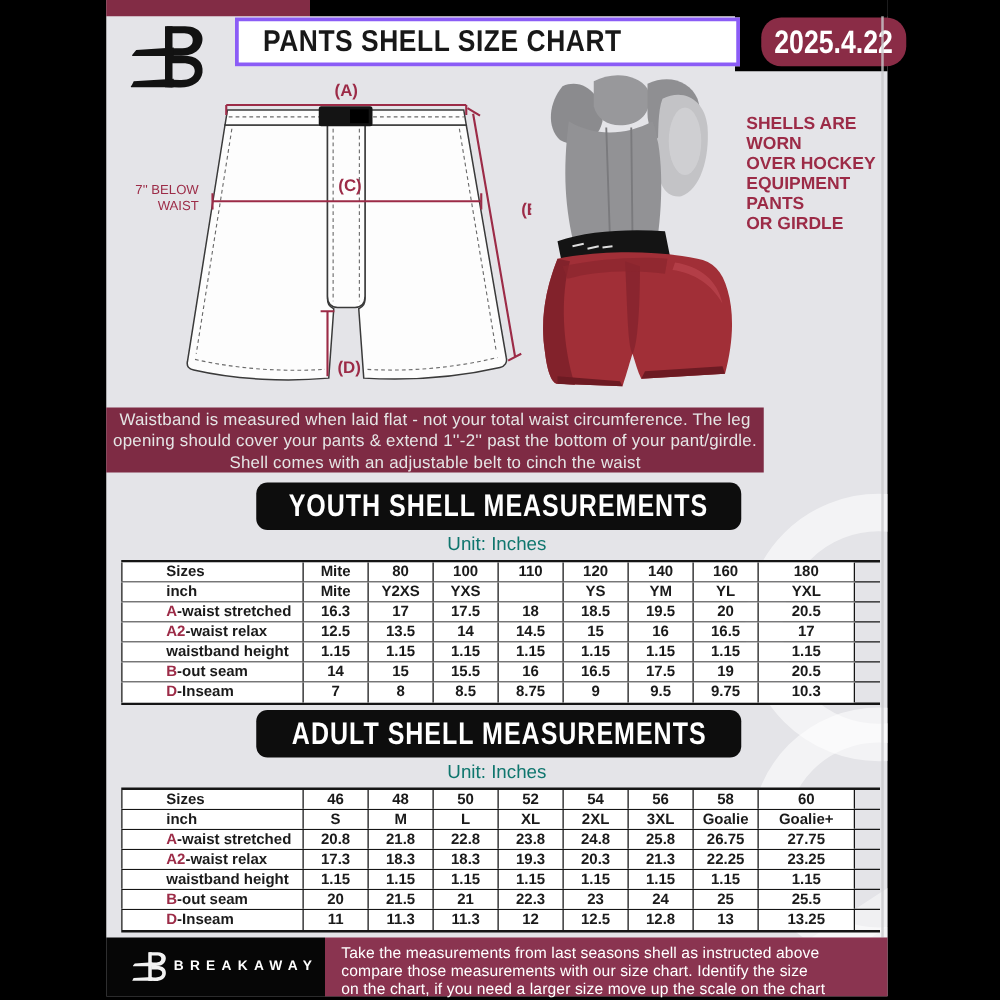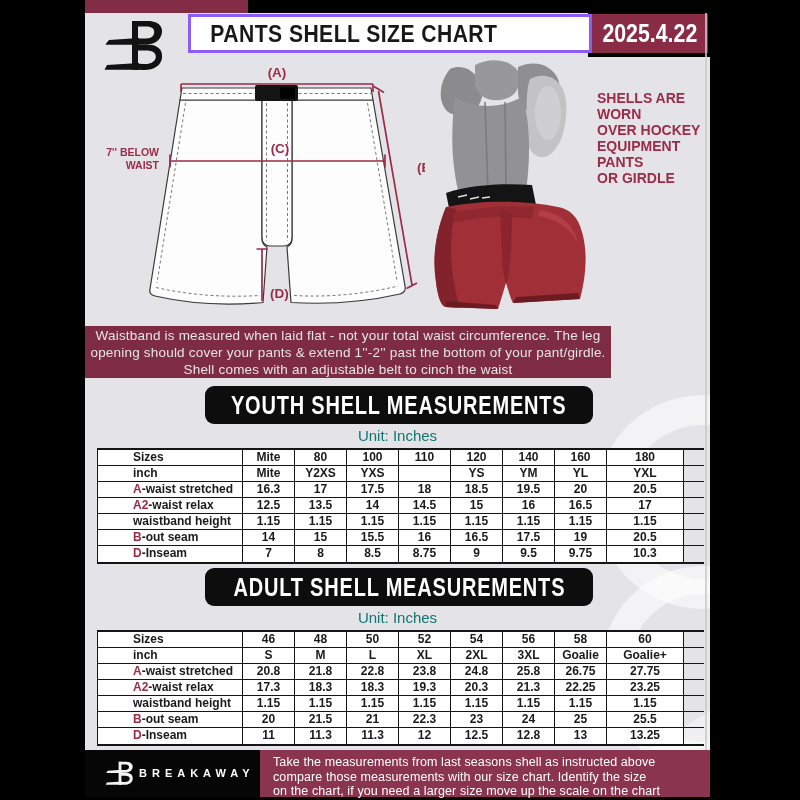--- a/index.html
+++ b/index.html
@@ -8,25 +8,25 @@
   .col{position:absolute;left:85px;top:0;width:625px;height:797px;background:#e4e4e8;}
   .abs{position:absolute;}
   
   .strip-maroon{left:0;top:0;width:163px;height:13px;background:#822c45;}
   .strip-black{left:163px;top:0;width:462px;height:13px;background:#000;}
   .black-box-right{left:503px;top:0;width:122px;height:57px;background:#000;}
   .title-bar{left:103px;top:14px;width:404px;height:39px;background:#fff;border:3px solid #8b5cf6;
              box-sizing:border-box;display:flex;align-items:center;}
   .title-text{display:inline-block;transform:scaleX(.88);transform-origin:left center;
               font-size:24px;font-weight:bold;color:#181818;letter-spacing:.5px;padding-left:22px;white-space:nowrap;}
-  .date-box{left:507px;top:14px;width:116px;height:39px;background:#8a2c46;display:flex;
-            align-items:center;justify-content:center;}
+  .date-box{left:524px;top:14px;width:116px;height:39px;background:#8a2c46;display:flex;
+            align-items:center;justify-content:center;border-radius:16px;}
   .date-text{display:inline-block;transform:scaleX(.82);font-size:26px;font-weight:bold;color:#fff;white-space:nowrap;}
   
-  .below-waist{left:14px;top:146px;width:60px;text-align:right;color:#9c2b47;font-weight:bold;
+  .below-waist{left:14px;top:146px;width:60px;text-align:right;color:#9c2b47;font-weight:normal;
                font-size:10.5px;line-height:13px;white-space:pre-line;}
   .shell-note{left:512px;top:90px;width:112px;color:#9c2b47;font-weight:600;font-size:14px;
               line-height:16px;white-space:pre-line;}
   
   .banner{left:0;top:326px;width:526px;height:52px;background:#7e2b44;color:#e5e5e5;
           display:flex;align-items:center;justify-content:center;}
   .banner-text{font-size:13.5px;line-height:17px;text-align:center;white-space:pre-line;letter-spacing:.2px;}
   
   .sec-banner{left:120px;width:388px;height:38px;background:#0d0d0d;border-radius:9px;
               display:flex;align-items:center;justify-content:center;}

